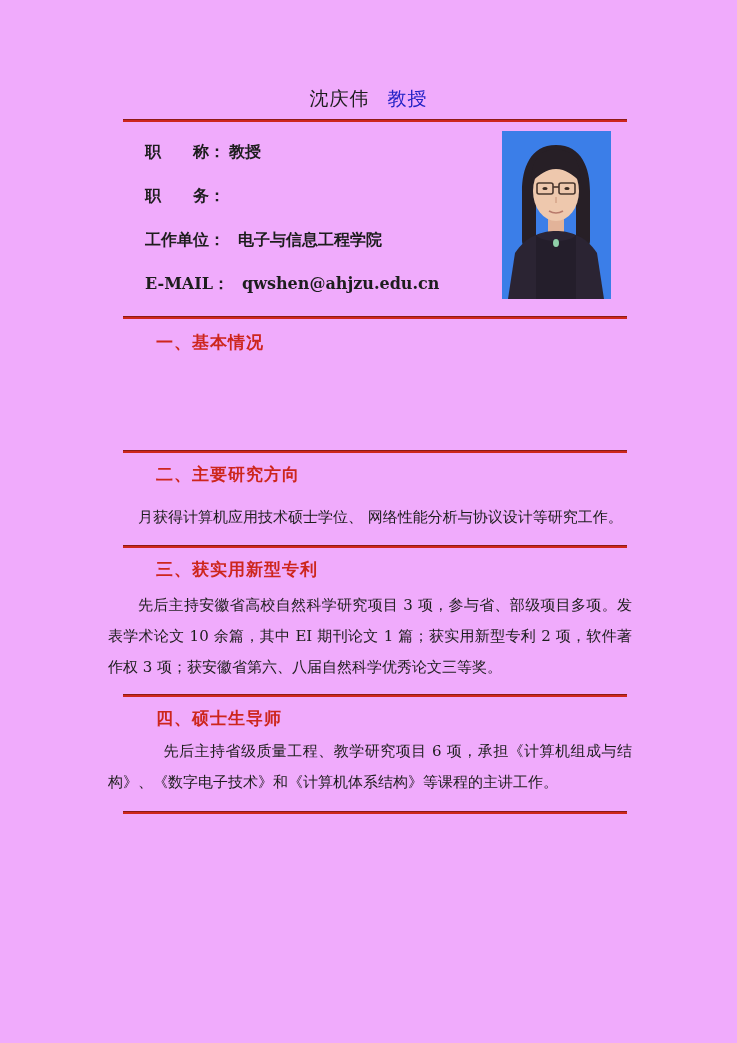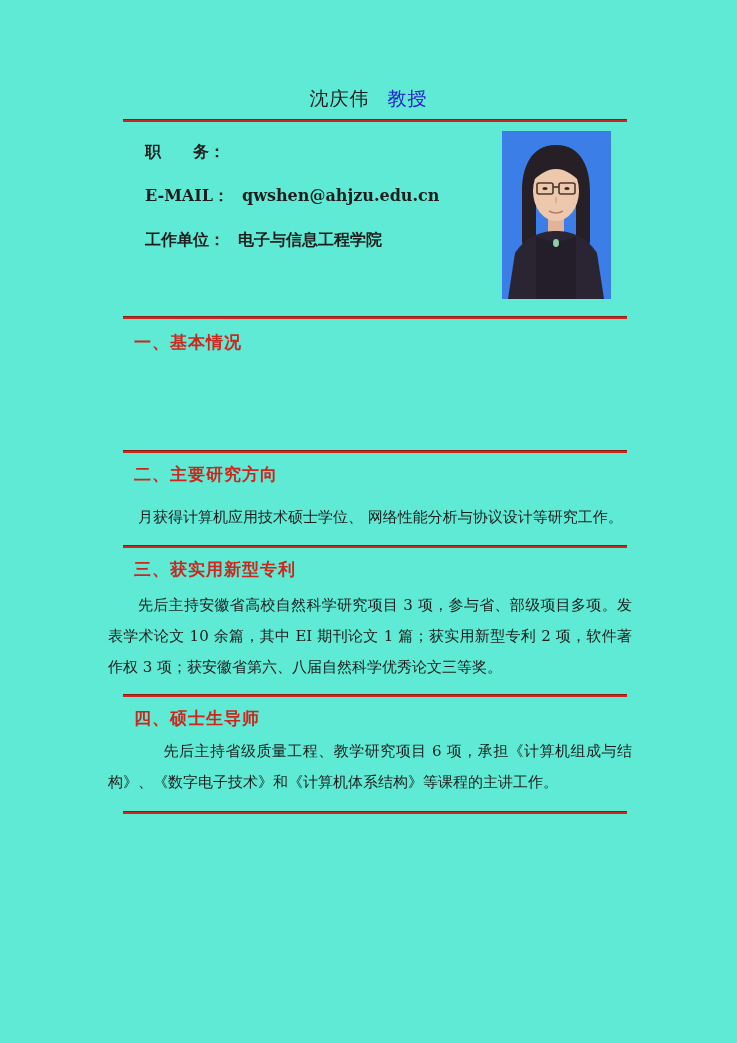--- a/index.html
+++ b/index.html
@@ -3,21 +3,21 @@
 <meta charset="utf-8">
 <style>
   :root{
     --red:#cd261d;
     --title-blue:#2222c6;
     --text:#1d1d1d;
   }
   *{margin:0;padding:0;box-sizing:border-box;}
   html,body{background:#fff;}
   body{width:737px;height:1043px;font-family:"DejaVu Serif","Liberation Serif",serif;color:var(--text);}
-  .page{position:relative;width:737px;height:1043px;background:#5eead4;overflow:hidden;}
+  .page{position:relative;width:737px;height:1043px;background:#f0abfc;overflow:hidden;}
 
   .doc-title{position:absolute;top:86px;left:0;width:737px;text-align:center;font-size:19px;letter-spacing:1px;}
   .doc-title .suffix{color:var(--title-blue);margin-left:18px;}
 
   .rule{position:absolute;left:123px;width:504px;height:3px;background:var(--red);border-top:1px solid #8e1b15;}
   .rule.r1{top:119px;}
   .rule.r2{top:316px;}
   .rule.r3{top:450px;}
   .rule.r4{top:545px;}
   .rule.r5{top:694px;}
@@ -25,21 +25,21 @@
 
   .info{position:absolute;left:145px;top:142px;width:350px;}
   .info-row{height:44px;display:flex;align-items:flex-start;font-family:"DejaVu Sans","Liberation Sans",sans-serif;font-weight:bold;font-size:16px;line-height:20px;}
   .info-row .value{margin-left:4px;}
   .info-row:nth-of-type(3) .value{margin-left:13px;}
   .info-row.email{font-family:"DejaVu Serif","Liberation Serif",serif;font-size:16px;}
   .info-row.email .value{margin-left:13px;}
 
   .photo{position:absolute;left:502px;top:131px;width:109px;height:168px;display:block;}
 
-  .sec-heading{position:absolute;left:134px;font-family:Liberation Mono, monospace;font-weight:bold;font-size:17px;color:var(--red);letter-spacing:1px;}
+  .sec-heading{position:absolute;left:156px;font-family:Liberation Mono, monospace;font-weight:bold;font-size:17px;color:var(--red);letter-spacing:1px;}
   .sec-heading.h1{top:331px;}
   .sec-heading.h2{top:463px;}
   .sec-heading.h3{top:558px;}
   .sec-heading.h4{top:707px;}
 
   .sec-para{position:absolute;left:108px;width:524px;font-size:15px;line-height:31px;text-align:justify;text-indent:2em;color:var(--text);}
   .sec-para.p1{top:360px;}
   .sec-para.p2{top:502px;}
   .sec-para.p3{top:590px;}
   .sec-para.p4{top:736px;text-indent:3.7em;}
@@ -50,30 +50,34 @@
 <div class="page">
 
   <div class="doc-title">
     <span>沈庆伟</span><span class="suffix">教授</span>
   </div>
 
   <div class="rule r1"></div>
 
   <div class="info">
     <div class="info-row">
+      <span class="label">职　　称：</span>
+      <span class="value">教授</span>
+    </div>
+    <div class="info-row">
       <span class="label">职　　务：</span>
       <span class="value"></span>
+    </div>
+    <div class="info-row">
+      <span class="label">工作单位：</span>
+      <span class="value">电子与信息工程学院</span>
     </div>
     <div class="info-row email">
       <span class="label">E-MAIL：</span>
       <span class="value">qwshen@ahjzu.edu.cn</span>
-    </div>
-    <div class="info-row">
-      <span class="label">工作单位：</span>
-      <span class="value">电子与信息工程学院</span>
     </div>
   </div>
 
   <svg class="photo" viewBox="0 0 109 168" xmlns="http://www.w3.org/2000/svg">
     <rect x="0" y="0" width="109" height="168" fill="#3b7ee8"></rect>
 
     <path d="M54 14 C28 14 20 38 20 60 L20 110 C20 118 30 122 34 118 L34 58 L74 58 L74 118 C78 122 88 118 88 110 L88 60 C88 38 80 14 54 14 Z" fill="#271f26"></path>
 
     <rect x="46" y="84" width="16" height="22" fill="#e2b399"></rect>
 

